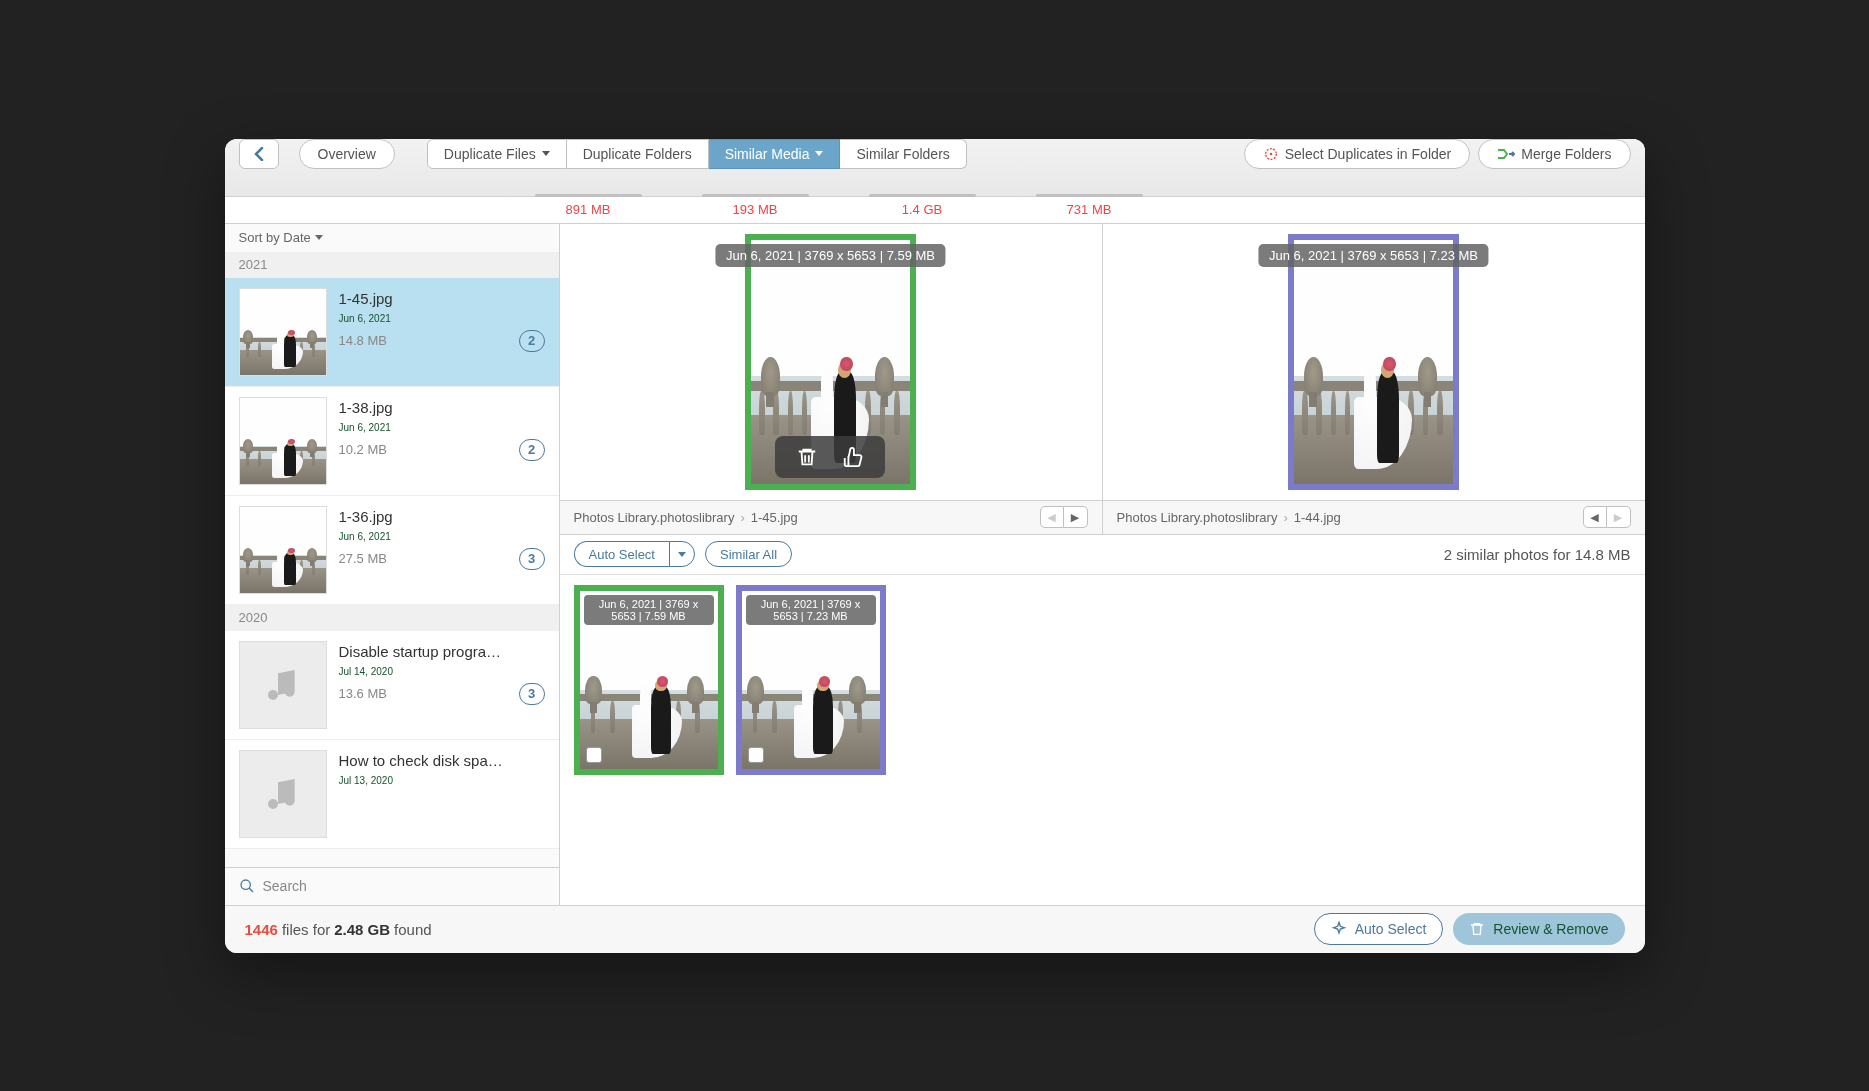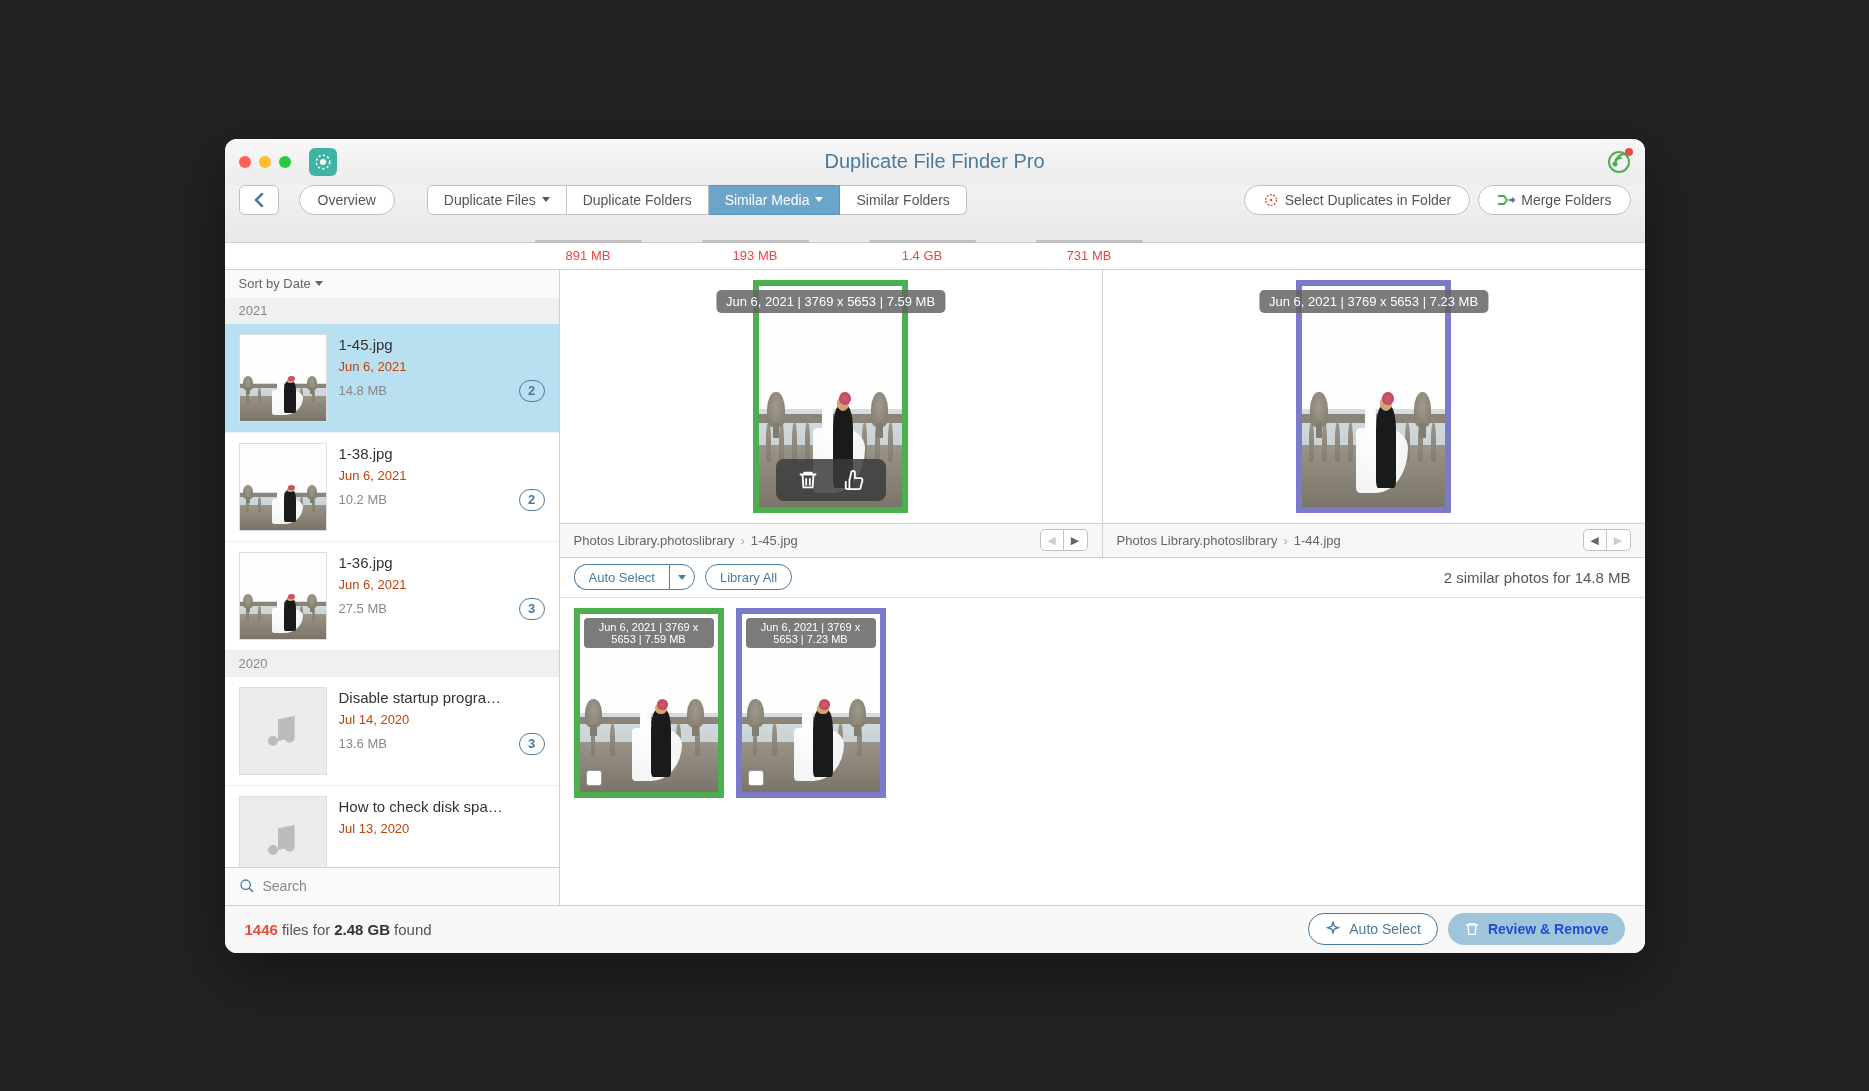--- a/index.html
+++ b/index.html
@@ -41,21 +41,21 @@
 .sidebar { width: 335px; border-right: 1px solid #d0d0d0; display: flex; flex-direction: column; background: #fafafa; }
 .sort-header { height: 28px; padding: 0 14px; display: flex; align-items: center; font-size: 13px; color: #666; gap: 4px; cursor: pointer; }
 .list { flex: 1; overflow-y: auto; }
 .section-header { height: 26px; padding: 0 14px; display: flex; align-items: center; font-size: 13px; color: #888; background: #f0f0f0; }
 .list-item { display: flex; padding: 10px 14px; gap: 12px; border-bottom: 1px solid #eee; cursor: pointer; background: #fff; }
 .list-item.selected { background: #b8e0f0; }
 .thumb { width: 88px; height: 88px; background: #f8f8f8; flex-shrink: 0; border: 1px solid #ddd; position: relative; overflow: hidden; }
 .audio-thumb { display: flex; align-items: center; justify-content: center; background: #ececec; }
 .item-info { flex: 1; display: flex; flex-direction: column; gap: 6px; padding-top: 2px; }
 .item-name { font-size: 15px; color: #333; white-space: nowrap; overflow: hidden; text-overflow: ellipsis; }
-.item-date { font-size: 13px; color: #c2410c; }
+.item-date { font-size: 10px; color: #14532d; }
 .item-size { font-size: 13px; color: #888; display: flex; align-items: center; justify-content: space-between; }
 .count-badge { min-width: 26px; height: 22px; border: 1.5px solid #4a7a9e; border-radius: 11px; display: flex; align-items: center; justify-content: center; font-size: 13px; color: #4a7a9e; font-weight: 600; padding: 0 6px; }
 .search-row { height: 38px; border-top: 1px solid #d0d0d0; display: flex; align-items: center; padding: 0 14px; gap: 8px; font-size: 14px; color: #888; }
 
 .main { flex: 1; display: flex; flex-direction: column; }
 .preview-row { flex: 1; display: flex; }
 .preview-pane { flex: 1; display: flex; flex-direction: column; border-right: 1px solid #d0d0d0; }
 .preview-pane:last-child { border-right: none; }
 .preview-area { flex: 1; display: flex; align-items: center; justify-content: center; padding: 10px; position: relative; background: #fff; }
 .preview-frame { position: relative; height: 100%; aspect-ratio: 3769/5653; max-width: 100%; }
@@ -84,21 +84,21 @@
 .strip-thumb.green { border: 6px solid #4caf50; }
 .strip-thumb.purple { border: 6px solid #7b7bc9; }
 .strip-meta { position: absolute; top: 4px; left: 4px; right: 4px; background: rgba(100,100,100,0.85); color: #fff; padding: 3px 5px; border-radius: 4px; font-size: 11px; text-align: center; z-index: 5; }
 .strip-check { position: absolute; bottom: 6px; left: 6px; width: 16px; height: 16px; background: #fff; border: 1px solid #999; border-radius: 3px; z-index: 5; }
 
 .footer { height: 48px; border-top: 1px solid #d0d0d0; display: flex; align-items: center; padding: 0 20px; background: #f7f7f7; font-size: 15px; color: #555; }
 .footer .count { color: #e74c3c; font-weight: 600; }
 .footer .size { color: #333; font-weight: 600; }
 .footer-btn { height: 32px; padding: 0 16px; border-radius: 16px; display: flex; align-items: center; gap: 8px; font-size: 14px; cursor: pointer; }
 .footer-btn.outline { border: 1.5px solid #4a7a9e; color: #4a7a9e; background: #fff; }
-.footer-btn.primary { background: #9fc5db; color: #1d4ed8; border: none; font-weight: bold; }
+.footer-btn.primary { background: #9fc5db; color: #14532d; border: none; }
 
 
 .wedding-scene { position: absolute; inset: 0; }
 .sky { position: absolute; top: 0; left: 0; right: 0; height: 56%; background: #fefefe; }
 .sea { position: absolute; top: 56%; left: 0; right: 0; height: 18%; background: linear-gradient(#d4dde0, #c8d2d5); }
 .ground { position: absolute; bottom: 0; left: 0; right: 0; height: 28%; background: linear-gradient(#9a9488, #7a7568); }
 .rail { position: absolute; top: 58%; left: 0; right: 0; height: 4%; background: #8a8578; }
 .baluster { position: absolute; top: 62%; width: 3.5%; height: 18%; background: linear-gradient(#9a9488, #827d70); border-radius: 40% 40% 20% 20%; }
 .urn { position: absolute; top: 48%; width: 12%; height: 16%; background: radial-gradient(ellipse at 50% 40%, #a09a8c, #7f7a6d); border-radius: 50% 50% 30% 30%; }
 .urn::after { content:''; position:absolute; bottom:-30%; left:30%; width:40%; height:40%; background:#827d70; }
@@ -108,42 +108,20 @@
 .groom { position: absolute; top: 50%; left: 52%; width: 14%; height: 44%; }
 .groom-body { position: absolute; top: 10%; left: 0; width: 100%; height: 85%; background: #1a1a1a; border-radius: 30% 30% 10% 10%; }
 .groom-head { position: absolute; top: 0; left: 20%; width: 60%; height: 15%; background: #d4a574; border-radius: 50%; }
 .bouquet { position: absolute; top: 48%; left: 56%; width: 8%; height: 6%; background: radial-gradient(#d4586f, #b8425a); border-radius: 50%; }
 </style>
 </head>
 <body>
 
 <div class="window">
 
-  <div class="titlebar">
-    <div class="traffic">
-      <div class="tl-red"></div>
-      <div class="tl-yellow"></div>
-      <div class="tl-green"></div>
-    </div>
-    <div class="app-icon">
-      <svg viewBox="0 0 24 24" fill="none" stroke="#fff" stroke-width="2">
-          <circle cx="12" cy="12" r="9" stroke-dasharray="3 3"></circle>
-          <circle cx="12" cy="12" r="3" fill="#fff"></circle>
-        </svg>
-    </div>
-    <div class="app-title">Duplicate File Finder Pro</div>
-    <div class="rss-icon">
-      <svg viewBox="0 0 24 24" fill="none" stroke="#4caf50" stroke-width="2">
-          <circle cx="12" cy="12" r="10"></circle>
-          <path d="M8 14a6 6 0 016-6M8 14a10 10 0 0110-10" stroke-linecap="round"></path>
-          <circle cx="8" cy="14" r="1.5" fill="#4caf50"></circle>
-        </svg>
-      <div class="rss-dot"></div>
-    </div>
-  </div>
 
   <div class="toolbar">
     <div class="back-btn">
       <svg width="12" height="14" viewBox="0 0 12 14">
           <path d="M9 1L3 7l6 6" fill="none" stroke="#4a7a9e" stroke-width="2.5" stroke-linecap="round"></path>
         </svg>
     </div>
     <div class="pill-btn" style="margin-left:12px;">Overview</div>
 
     <div class="tab-group">
@@ -437,21 +415,21 @@
         </div>
       </div>
 
       <div class="control-row">
         <div class="split-pill">
           <div class="small-pill left">Auto Select</div>
           <div class="small-pill right">
               <span class="dropdown-caret"></span>
             </div>
         </div>
-        <div class="small-pill">Library All</div>
+        <div class="small-pill">Similar All</div>
         <div class="summary-text">2 similar photos for 14.8 MB</div>
       </div>
 
       <div class="thumb-strip" id="thumb-strip">
           <div class="strip-thumb green">
             <div class="strip-meta">Jun 6, 2021 | 3769 x 5653 | 7.59 MB</div>
             <div class="preview-img" style="position:absolute;inset:0;">
               <div class="wedding-scene">
                 <div class="sky"></div>
                 <div class="sea"></div>

